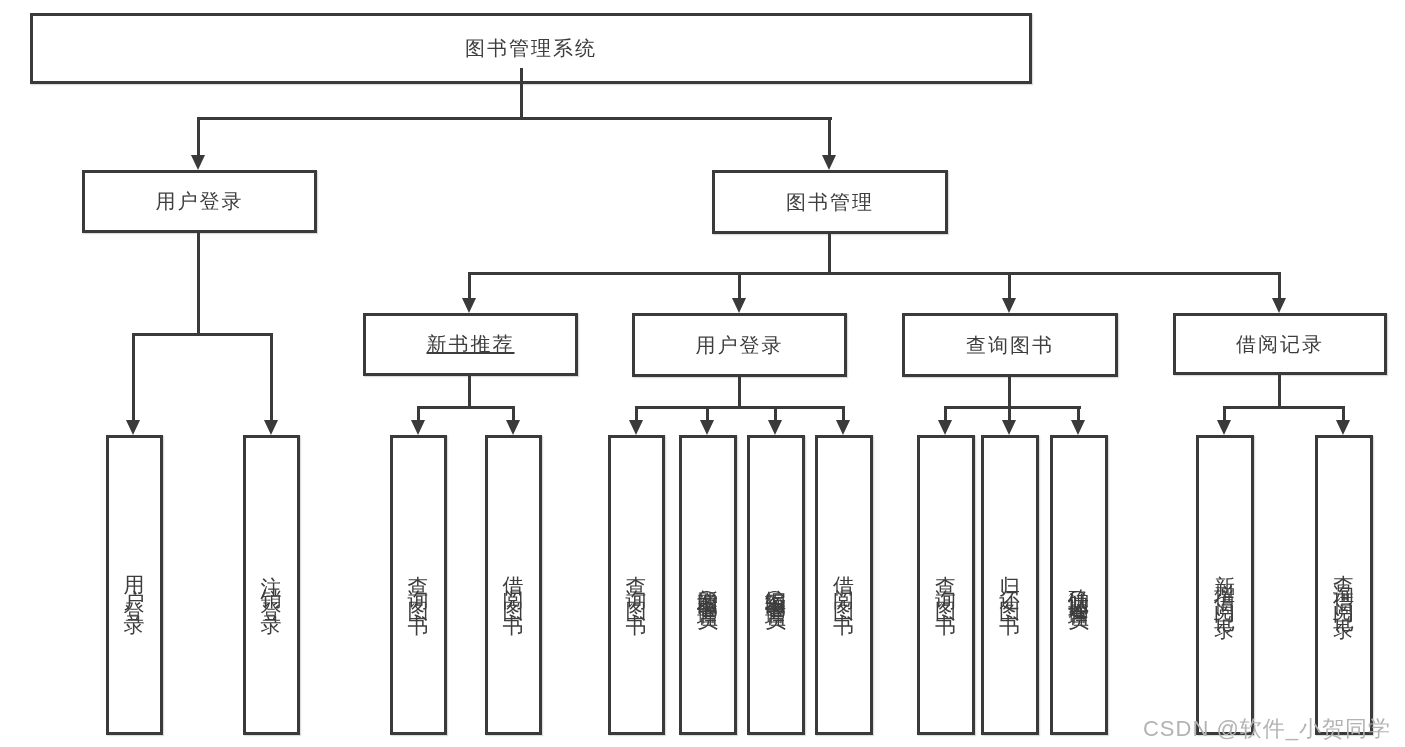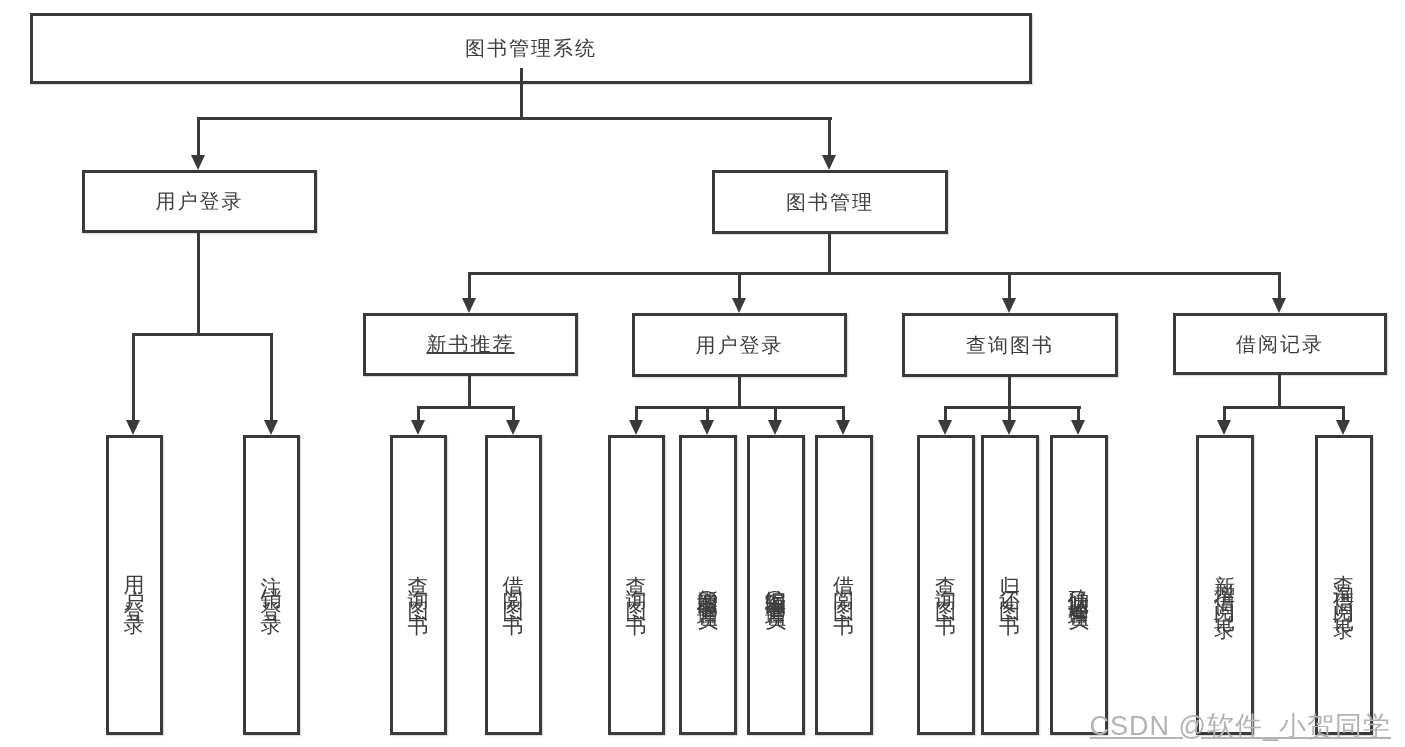--- a/index.html
+++ b/index.html
@@ -36,24 +36,23 @@
     width:0;height:0;
     border-left:7px solid transparent;
     border-right:7px solid transparent;
     border-top:15px solid #3a3a3a;
   }
 
   .watermark{
     position:absolute;
     right:14px;bottom:3px;
     color:#b3b3b3;
-    font-size:27px;
+    font-size:22px;
     letter-spacing:1px;
     white-space:nowrap;
-    text-decoration:underline;
   }
 </style>
 </head>
 <body>
 
 <div id="canvas">
 
   <div class="box" style="left:30px;top:13px;width:1002px;height:71px;justify-content:center;">
     <span>图书管理系统</span>
   </div>

